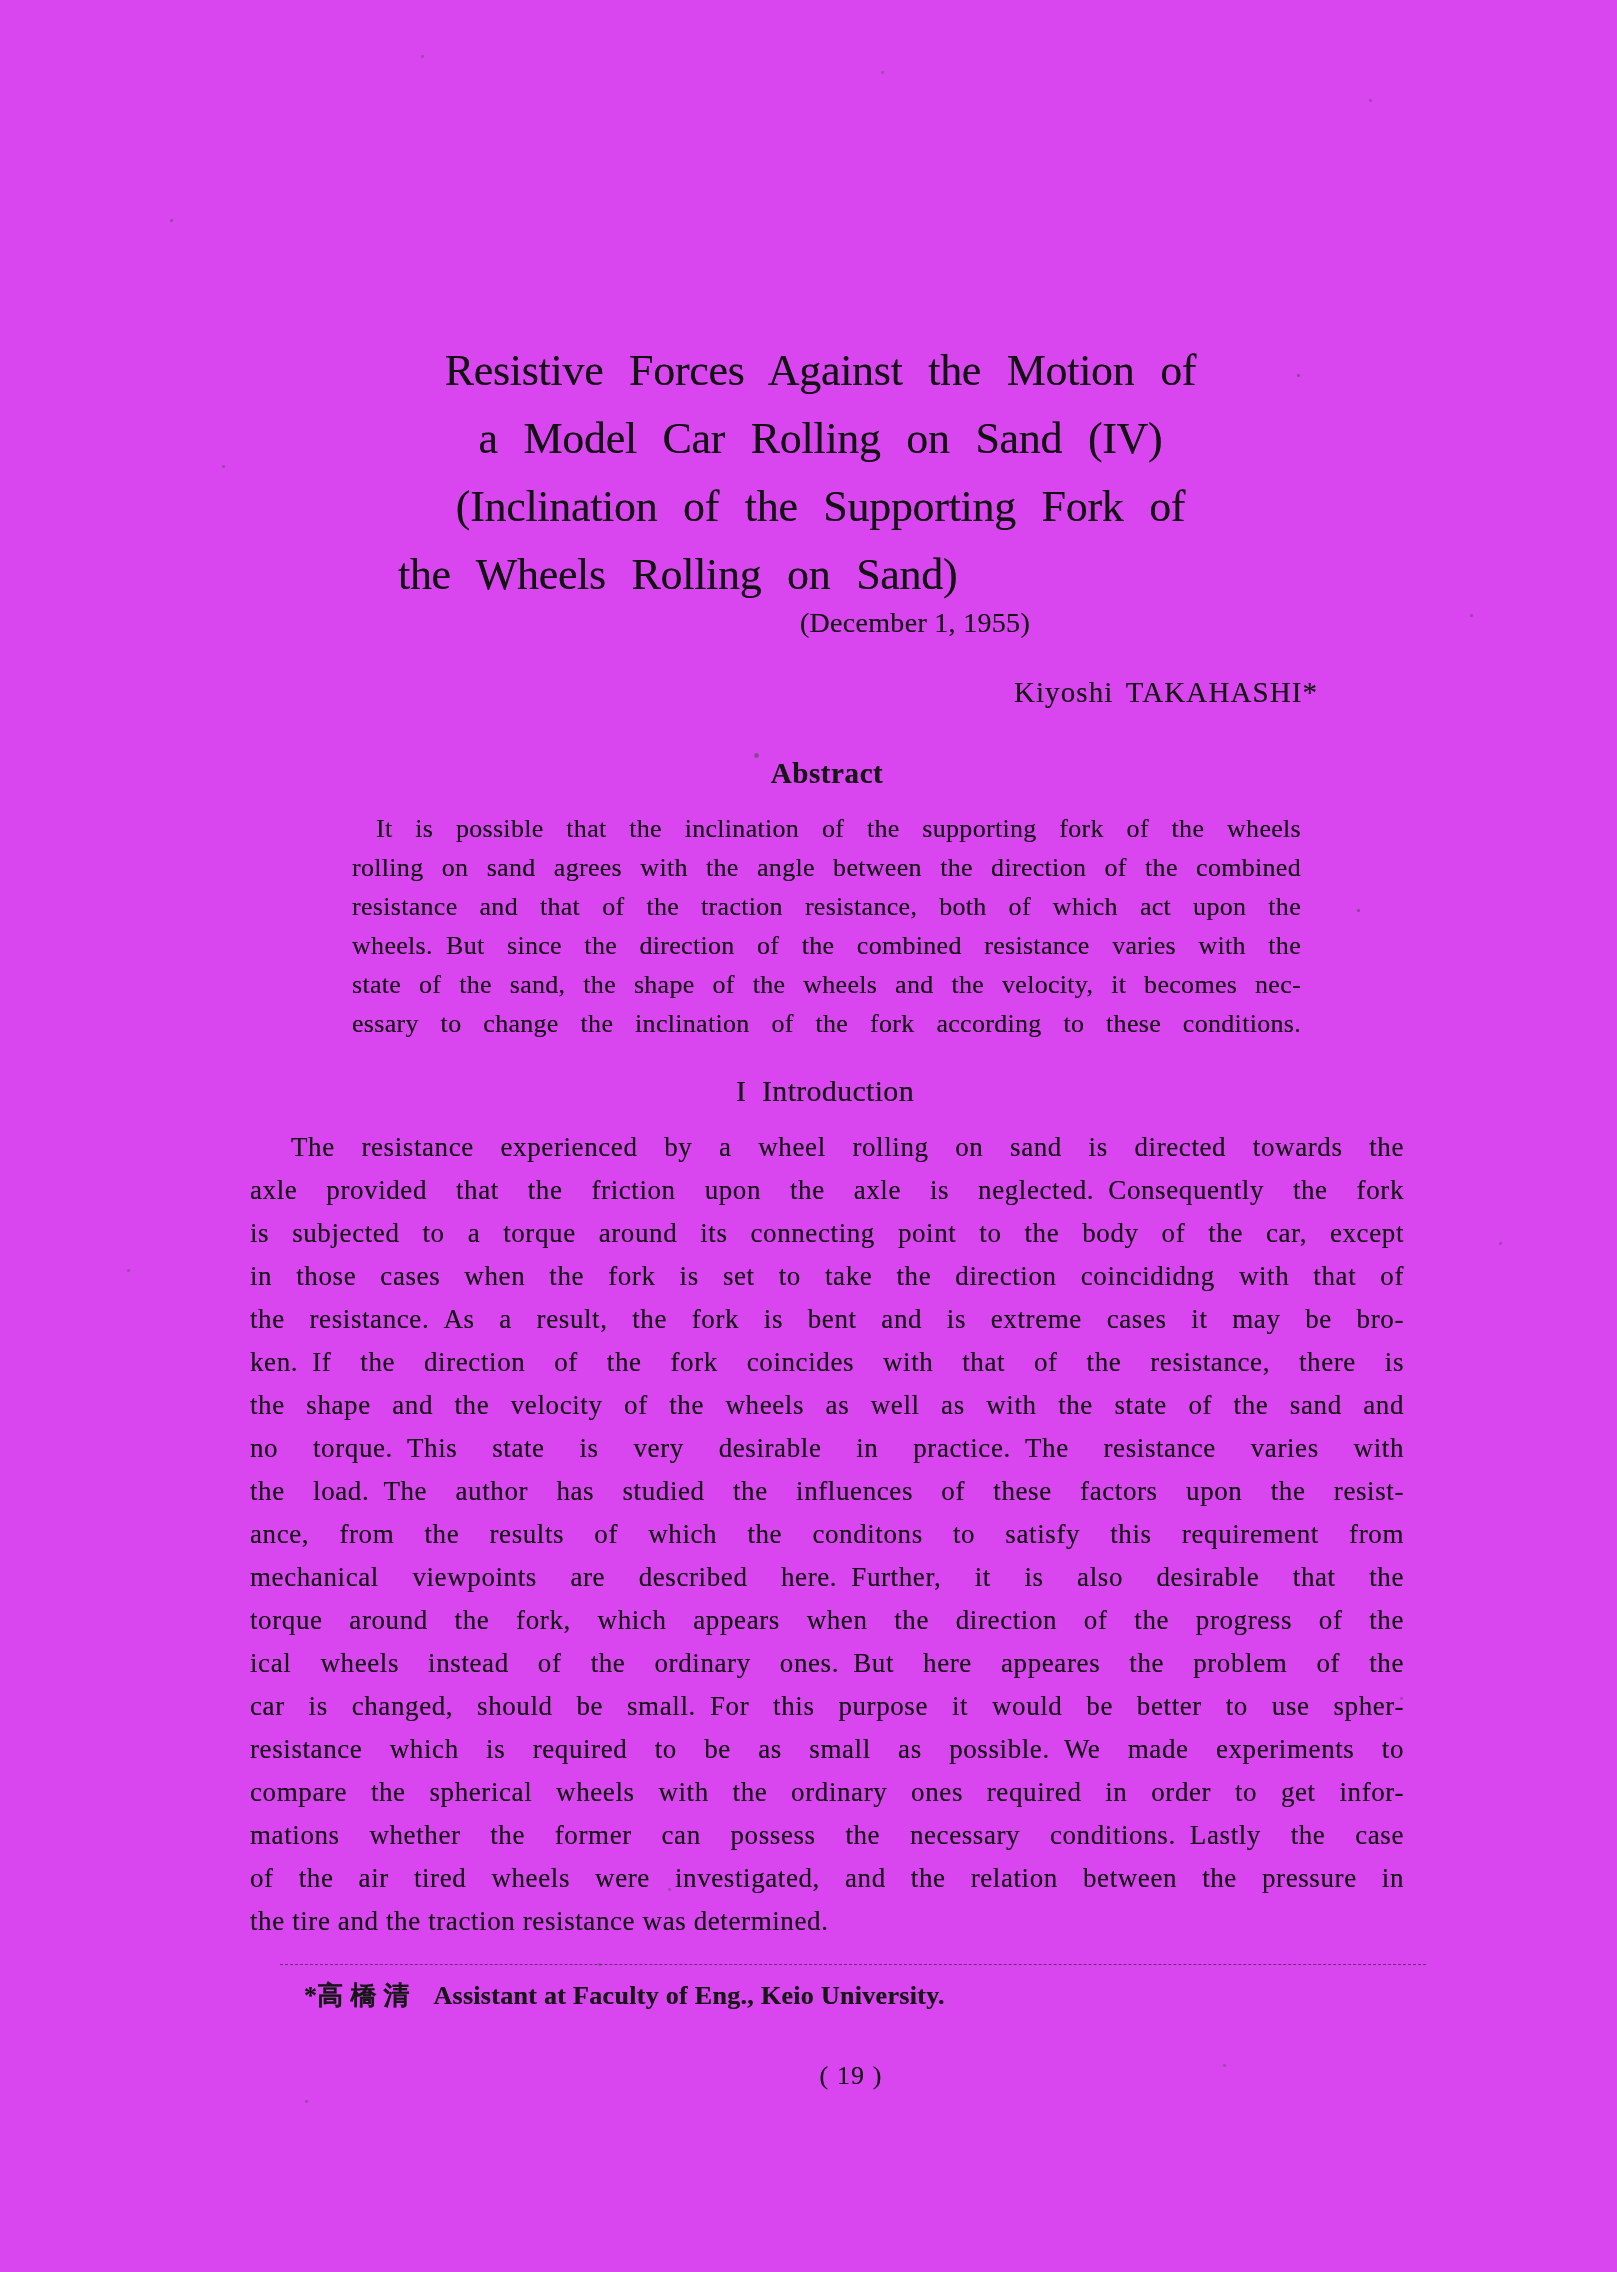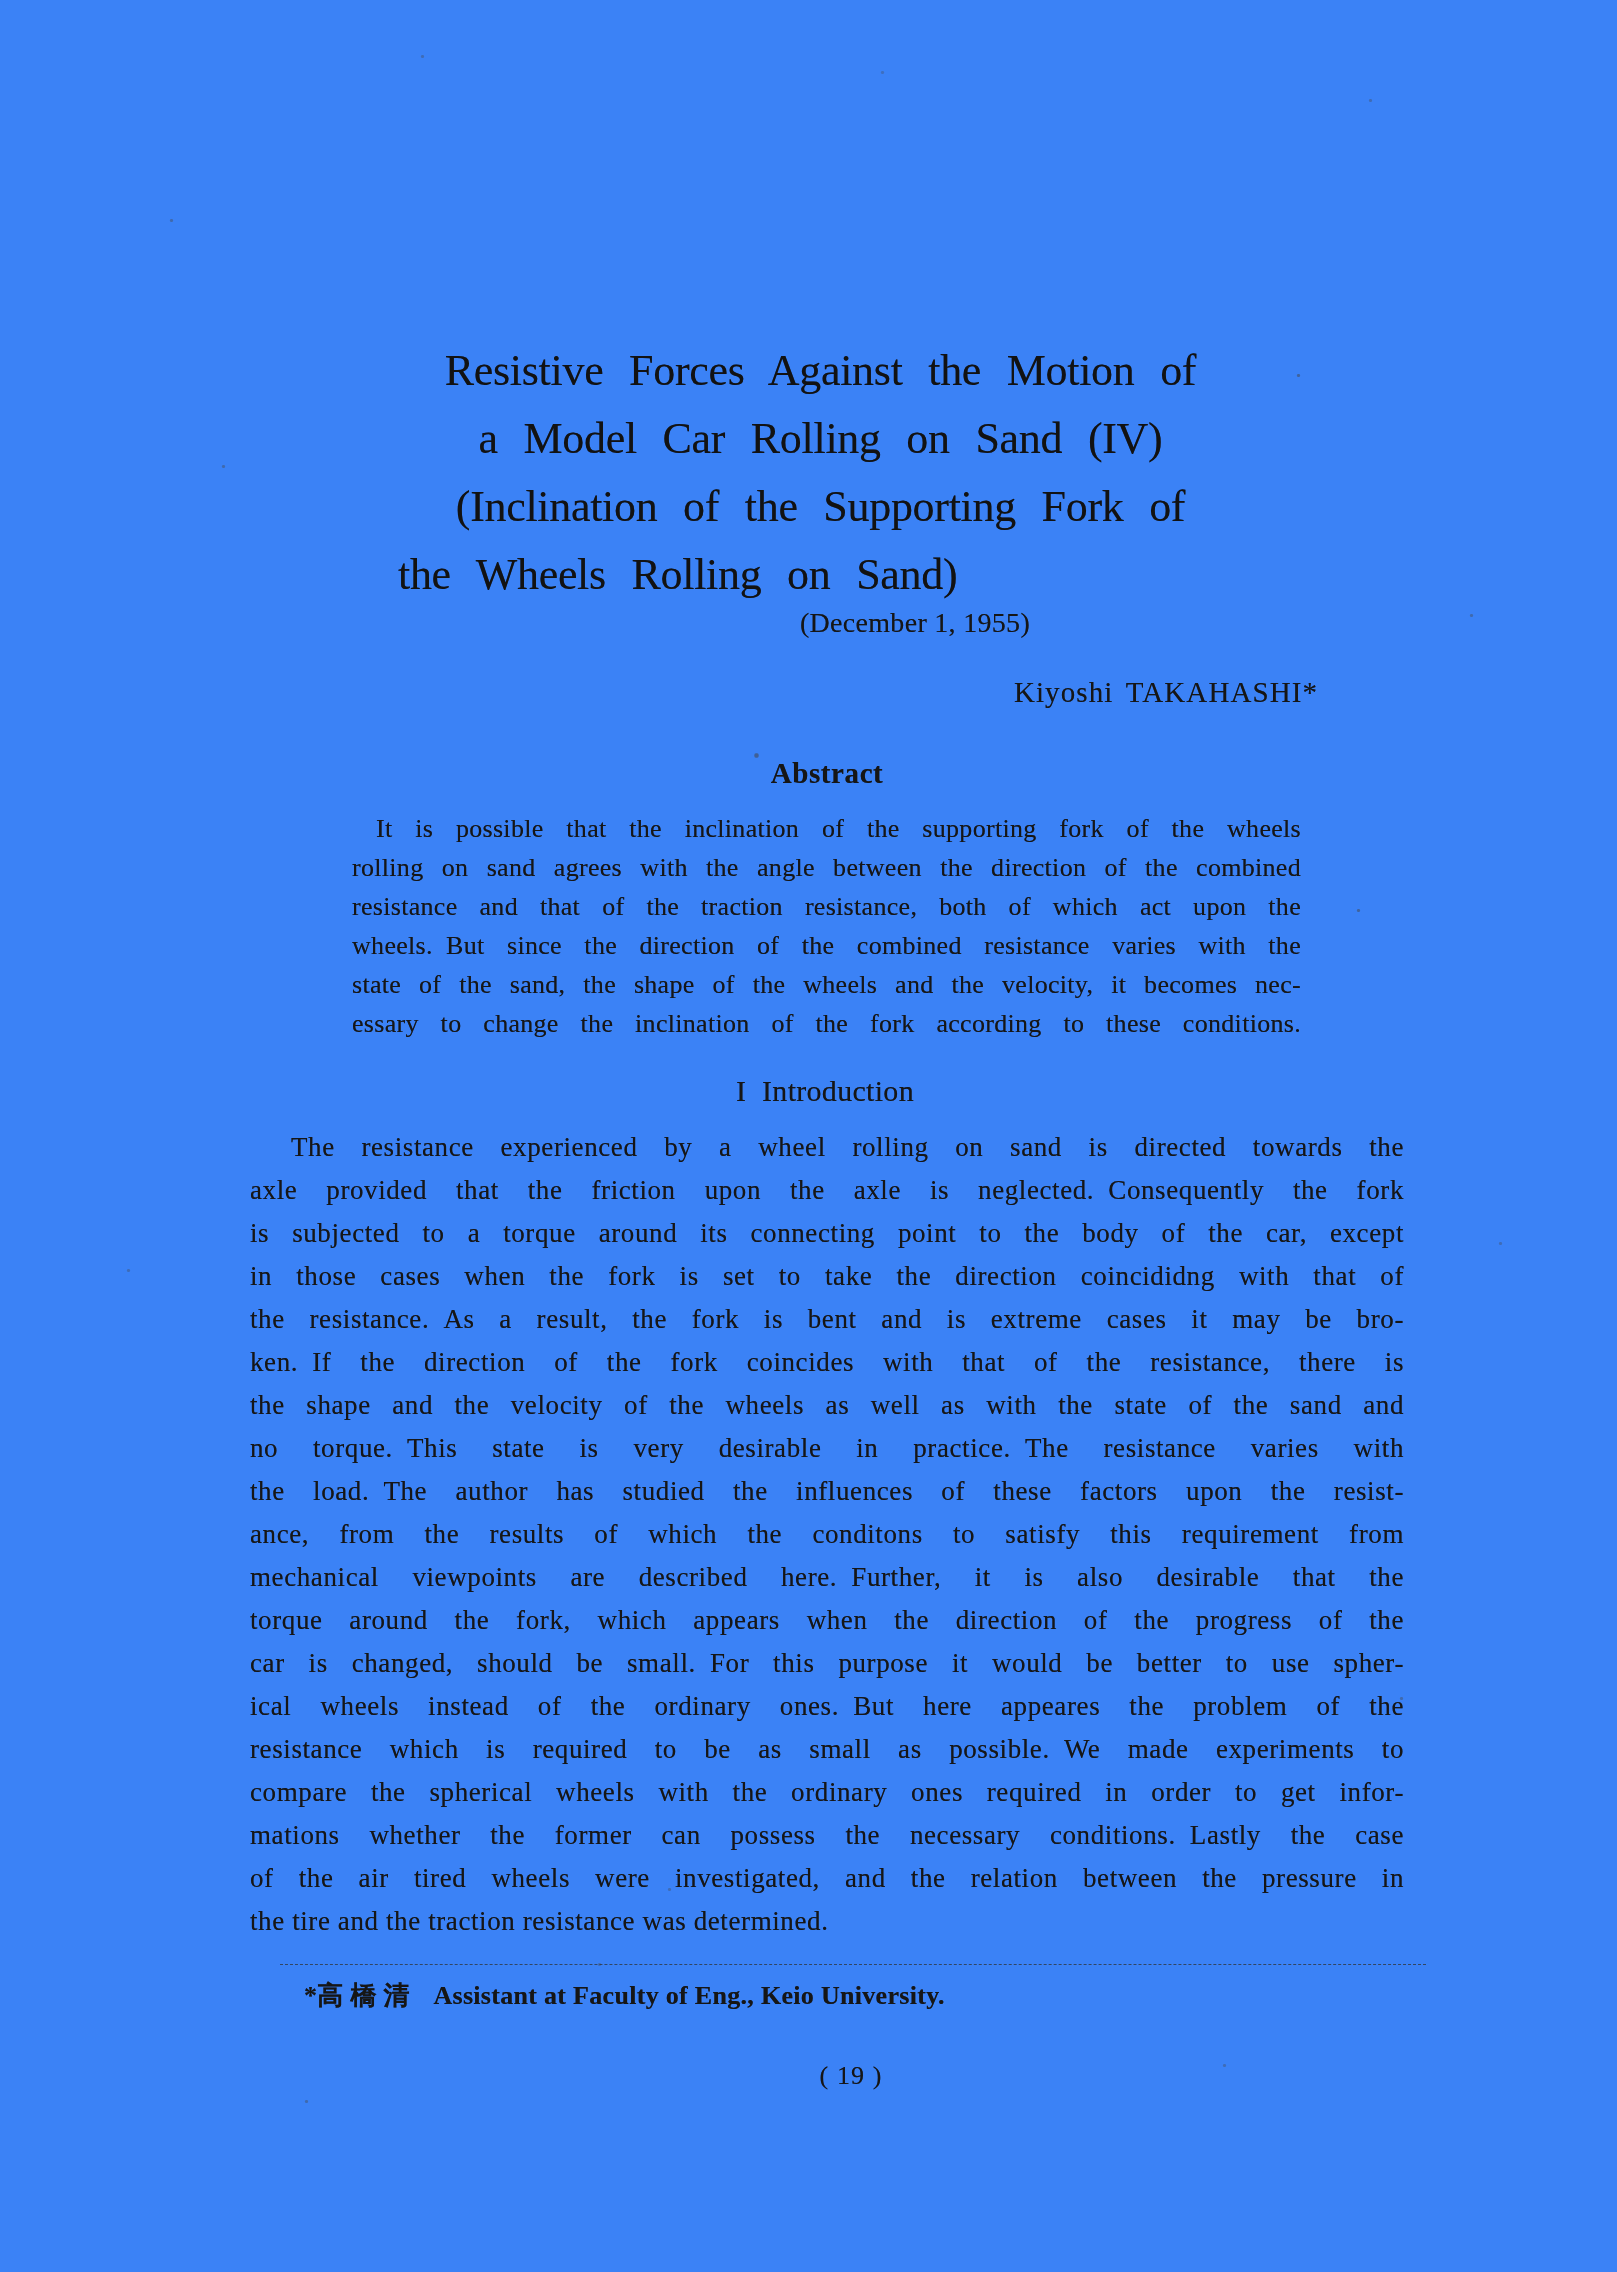--- a/index.html
+++ b/index.html
@@ -1,20 +1,20 @@
 <!DOCTYPE html>
 <html style="font-size:9px"><head>
 <meta charset="utf-8">
 <style>
   html, body { margin: 0; padding: 0; background: #e8e8e8; }
   .page {
     position: relative;
     width: 1617px;
     height: 2273px;
-    background: #3b82f6;
+    background: #d946ef;
     overflow: hidden;
     color: #161616;
     font-family: "Liberation Serif", "DejaVu Serif", serif;
     text-shadow: 0 0 0.6px rgba(20,20,20,.55);
   }
   .abs { position: absolute; }
 
   
   .title-block {
     left: 398px; top: 337px; width: 845px;
@@ -122,22 +122,22 @@
     <div class="jline">is subjected to a torque around its connecting point to the body of the car, except</div>
     <div class="jline">in those cases when the fork is set to take the direction coincididng with that of</div>
     <div class="jline">the resistance. As a result, the fork is bent and is extreme cases it may be bro-</div>
     <div class="jline">ken. If the direction of the fork coincides with that of the resistance, there is</div>
     <div class="jline">the shape and the velocity of the wheels as well as with the state of the sand and</div>
     <div class="jline">no torque. This state is very desirable in practice. The resistance varies with</div>
     <div class="jline">the load. The author has studied the influences of these factors upon the resist-</div>
     <div class="jline">ance, from the results of which the conditons to satisfy this requirement from</div>
     <div class="jline">mechanical viewpoints are described here. Further, it is also desirable that the</div>
     <div class="jline">torque around the fork, which appears when the direction of the progress of the</div>
+    <div class="jline">ical wheels instead of the ordinary ones. But here appeares the problem of the</div>
     <div class="jline">car is changed, should be small. For this purpose it would be better to use spher-</div>
-    <div class="jline">ical wheels instead of the ordinary ones. But here appeares the problem of the</div>
     <div class="jline">resistance which is required to be as small as possible. We made experiments to</div>
     <div class="jline">compare the spherical wheels with the ordinary ones required in order to get infor-</div>
     <div class="jline">mations whether the former can possess the necessary conditions. Lastly the case</div>
     <div class="jline">of the air tired wheels were investigated, and the relation between the pressure in</div>
     <div class="jline last-line">the tire and the traction resistance was determined.</div>
   </div>
 
   <div class="abs footnote-rule"></div>
 
   <div class="abs footnote">

